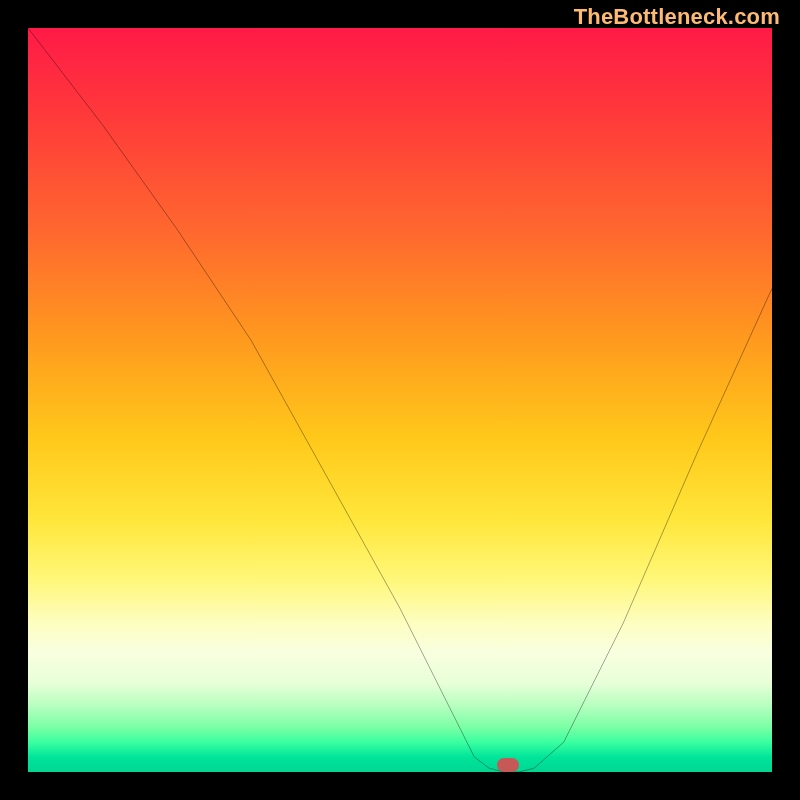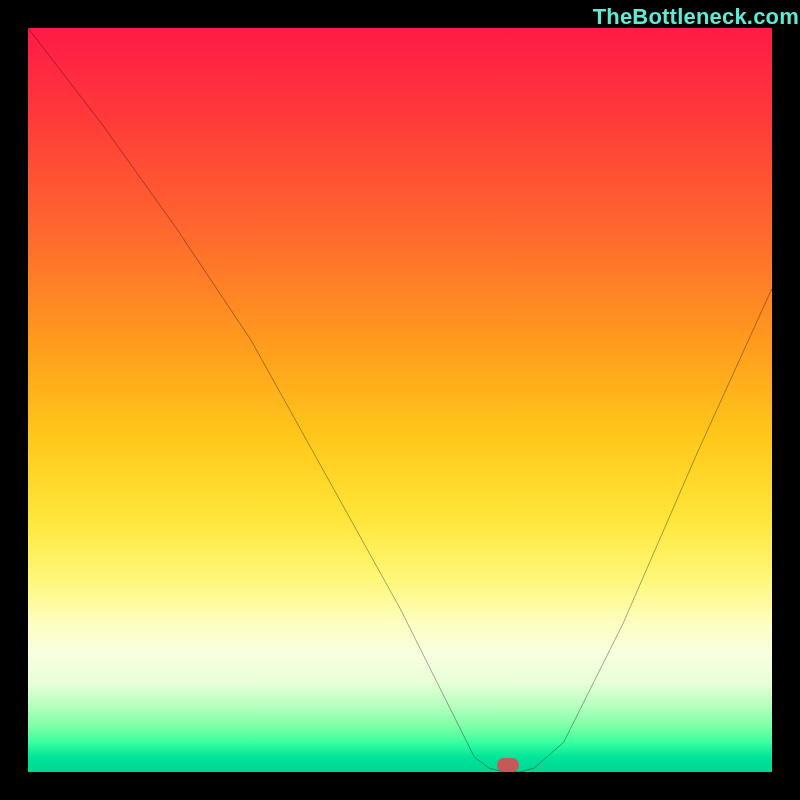--- a/index.html
+++ b/index.html
@@ -13,22 +13,22 @@
   }
   .frame {
     position: relative;
     width: 800px;
     height: 800px;
     background: #000;
   }
   .watermark {
     position: absolute;
     top: 4px;
-    right: 1px;
-    color: #5eead4;
+    right: 20px;
+    color: #fdba74;
     font-size: 22px;
     font-weight: 600;
     letter-spacing: 0.2px;
     z-index: 5;
   }
   .plot {
     position: absolute;
     left: 28px;
     top: 28px;
     width: 744px;

